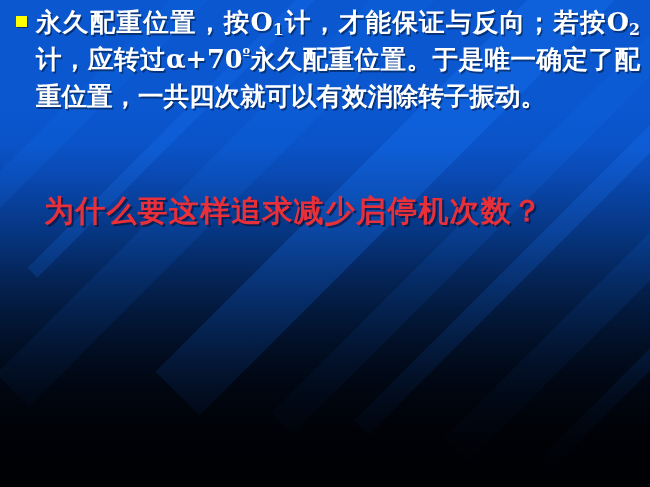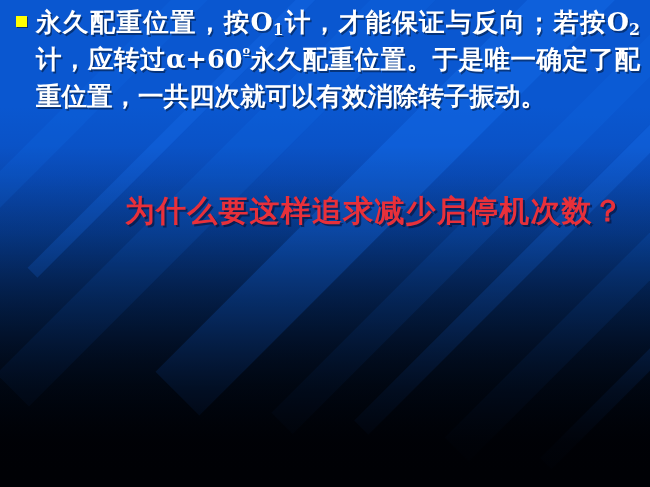--- a/index.html
+++ b/index.html
@@ -145,20 +145,20 @@
     <div class="stripe" style="left: 76%; top: -10%; width: 16px; height: 60%; background: rgb(17, 102, 226);"></div>
   </div>
 
   <div class="bg-shade"></div>
 
   <div class="content">
 
     <div class="body-block">
       <div class="bullet-marker" style="background: rgb(255, 255, 0);"></div>
       <div class="body-text" style="color: rgb(255, 255, 255);">
-        <span>永久配重位置，按</span><span class="latin">O</span><sub class="latin">1</sub><span>计，才能保证与反向；若按</span><span class="latin">O</span><sub class="latin">2</sub><span>计，应转过α+60</span><sup class="latin">º</sup><span>永久配重位置。于是唯一确定了配重位置，一共四次就可以有效消除转子振动。</span>
+        <span>永久配重位置，按</span><span class="latin">O</span><sub class="latin">1</sub><span>计，才能保证与反向；若按</span><span class="latin">O</span><sub class="latin">2</sub><span>计，应转过α+70</span><sup class="latin">º</sup><span>永久配重位置。于是唯一确定了配重位置，一共四次就可以有效消除转子振动。</span>
       </div>
     </div>
 
-    <div class="question" style="color: rgb(232, 48, 58); text-align: right;">为什么要这样追求减少启停机次数？</div>
+    <div class="question" style="color: rgb(232, 48, 58);">为什么要这样追求减少启停机次数？</div>
 
   </div>
 </div>
 
 </body></html>

